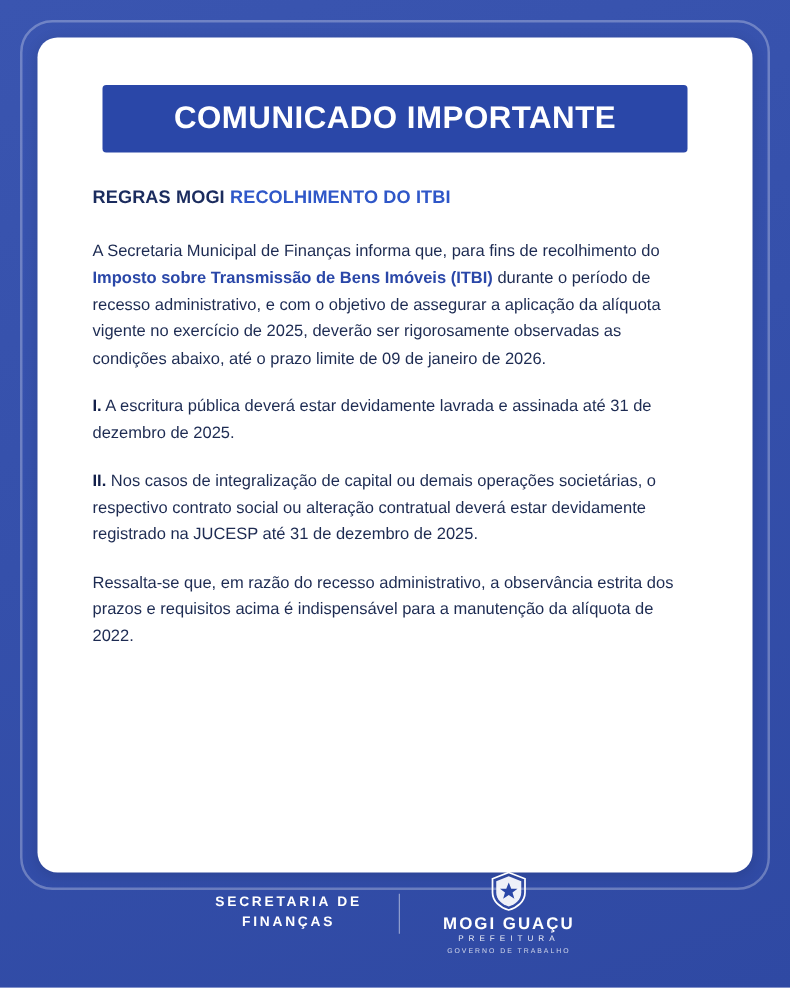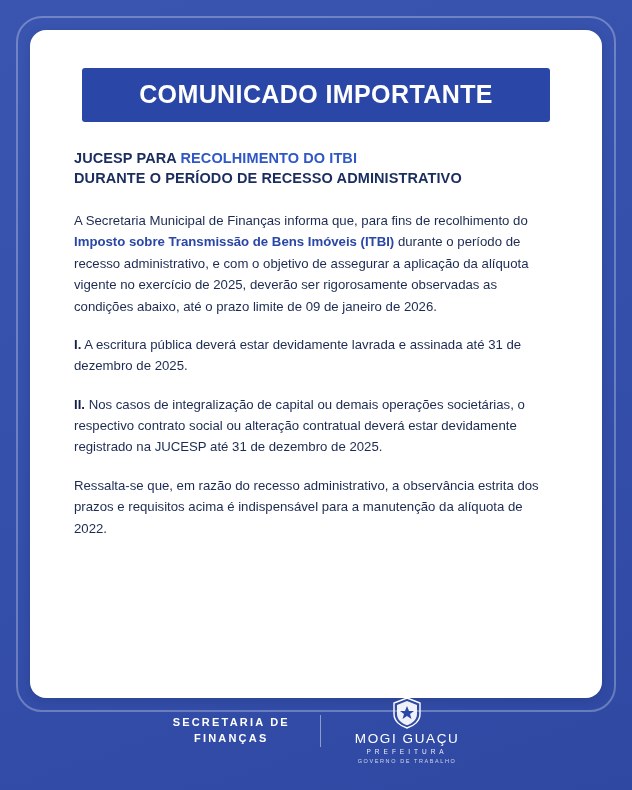--- a/index.html
+++ b/index.html
@@ -102,21 +102,21 @@
   .footer-right {
     text-align: center;
     line-height: 1.1;
   }
   .crest {
     display: block;
     margin: 0 auto 3px auto;
   }
   .city {
     font-size: 13.5px;
-    font-weight: normal;
+    font-weight: bold;
     letter-spacing: 1.6px;
   }
   .prefeitura {
     font-size: 6.5px;
     letter-spacing: 4px;
     margin-top: 1px;
     opacity: 0.9;
   }
   .gov {
     font-size: 5.5px;
@@ -129,22 +129,21 @@
 <body>
 
 <div class="poster">
   <div class="ring"></div>
 
   <div class="card">
 
     <div class="banner">COMUNICADO IMPORTANTE</div>
 
     <div class="subtitle">
-      <span>JUCESP PARA </span><span class="hl">RECOLHIMENTO DO ITBI</span><br>
-      <span>DURANTE O PERÍODO DE RECESSO ADMINISTRATIVO</span>
+      <span>REGRAS MOGI </span><span class="hl">RECOLHIMENTO DO ITBI</span><br>
     </div>
 
     <p class="body">
       <span>A Secretaria Municipal de Finanças informa que, para fins de recolhimento do </span><b>Imposto sobre Transmissão de Bens Imóveis (ITBI)</b><span> durante o período de recesso administrativo, e com o objetivo de assegurar a aplicação da alíquota vigente no exercício de 2025, deverão ser rigorosamente observadas as condições abaixo, até o prazo limite de 09 de janeiro de 2026.</span>
     </p>
 
 
     <p class="body">
       <span class="num">I.</span><span> A escritura pública deverá estar devidamente lavrada e assinada até 31 de dezembro de 2025.</span>
     </p>

